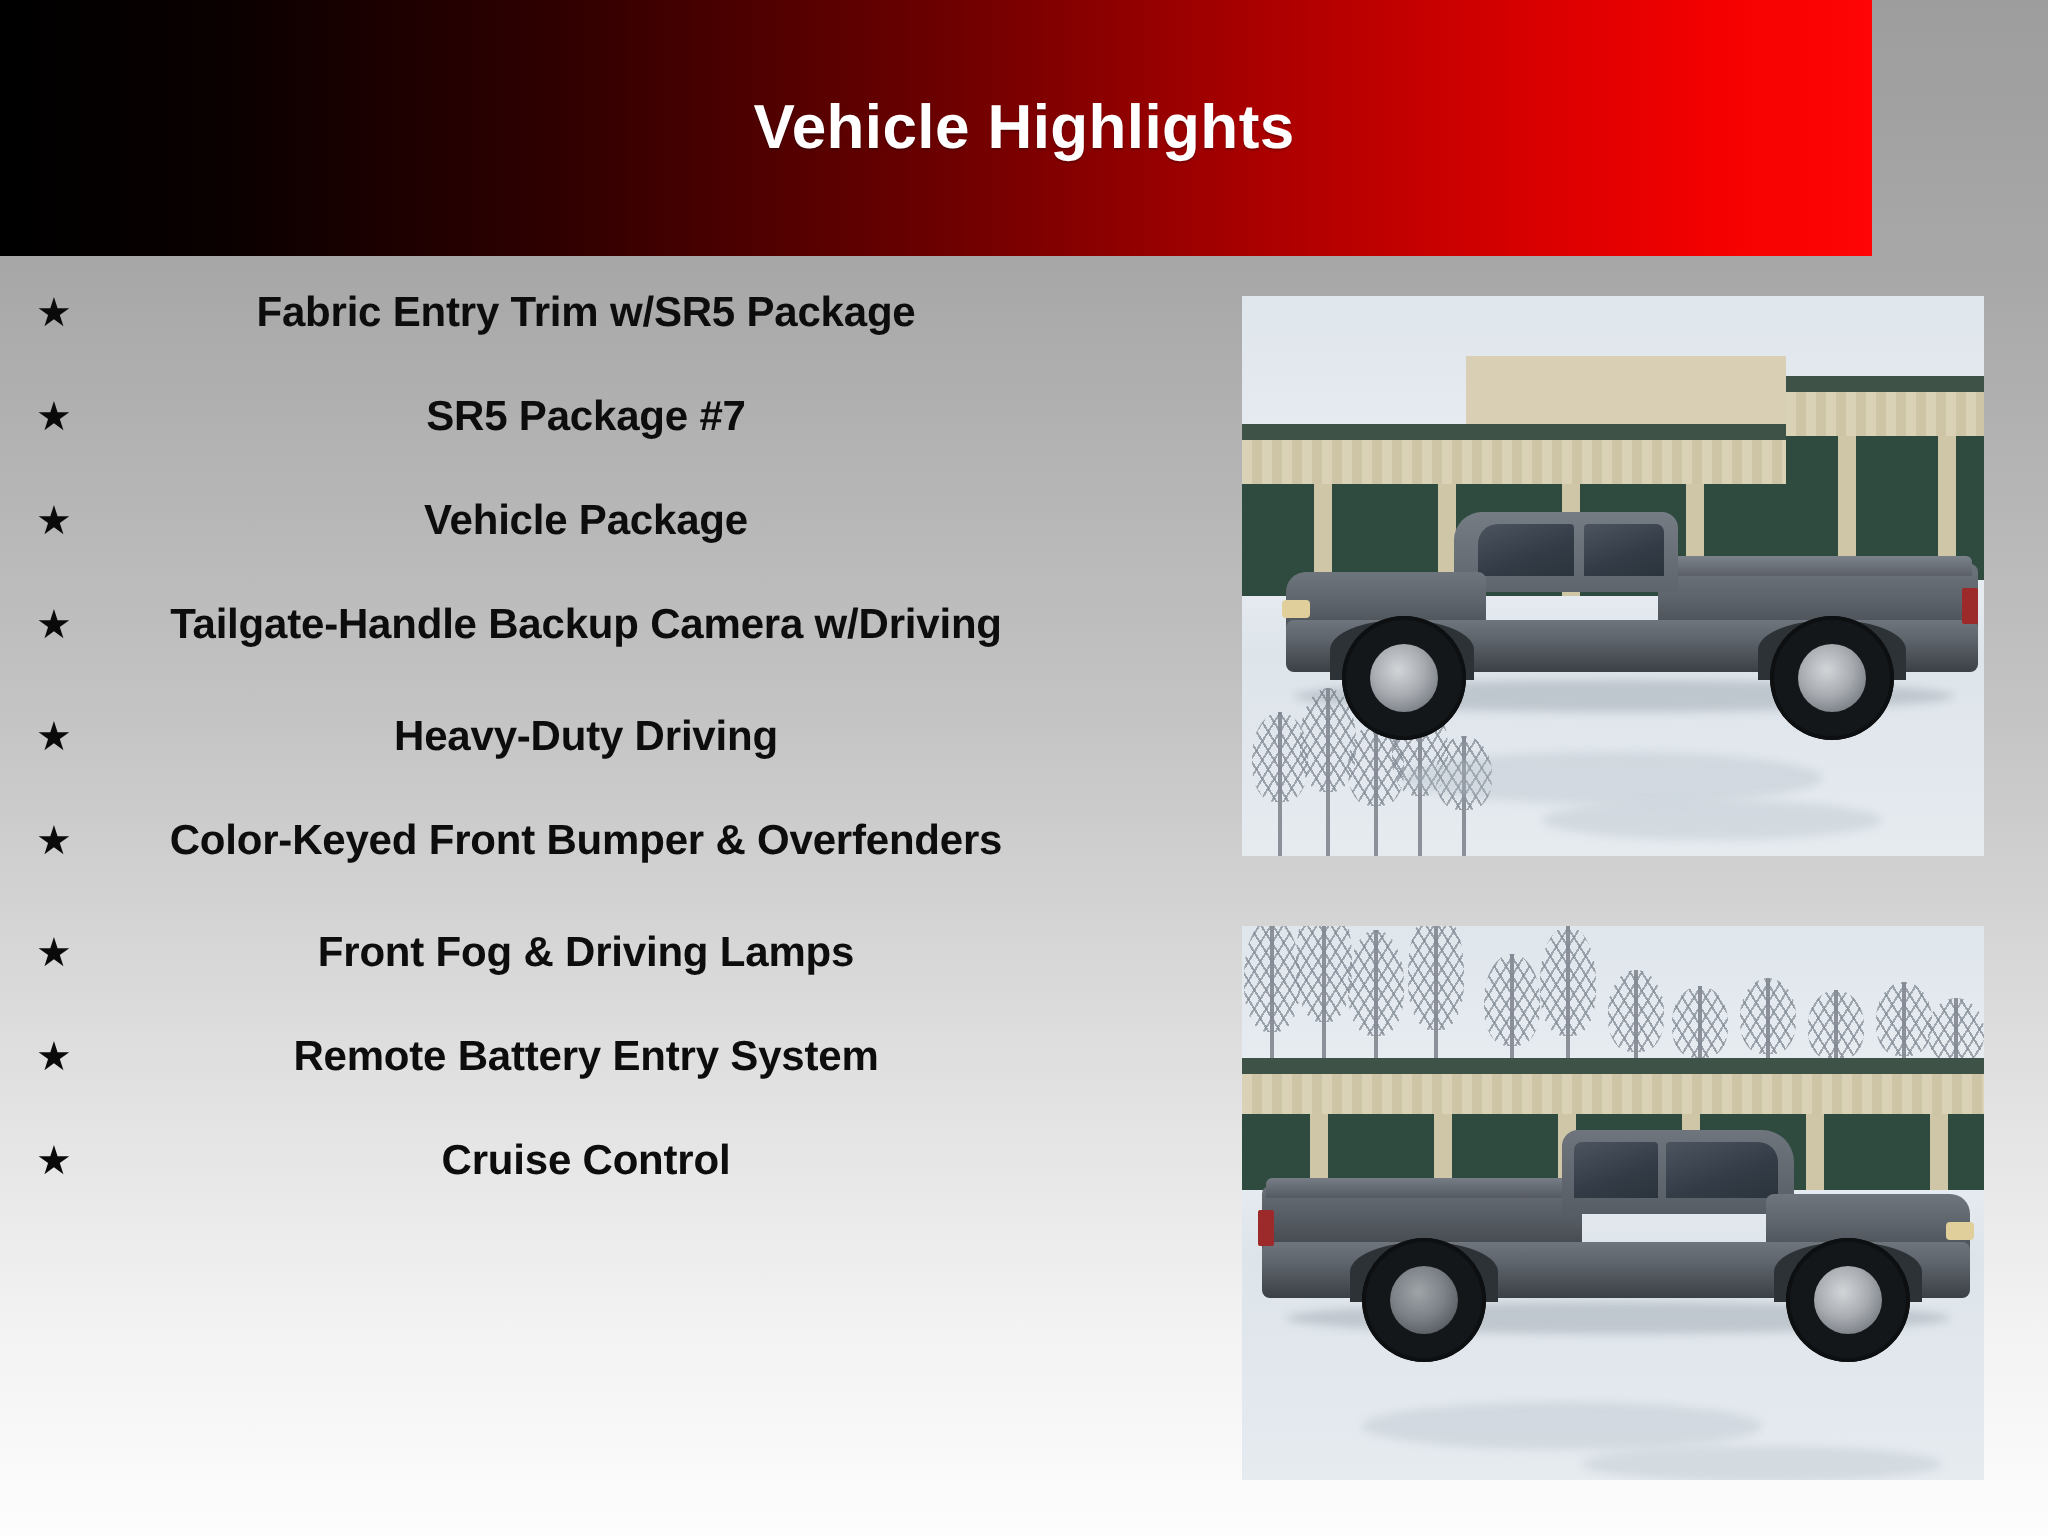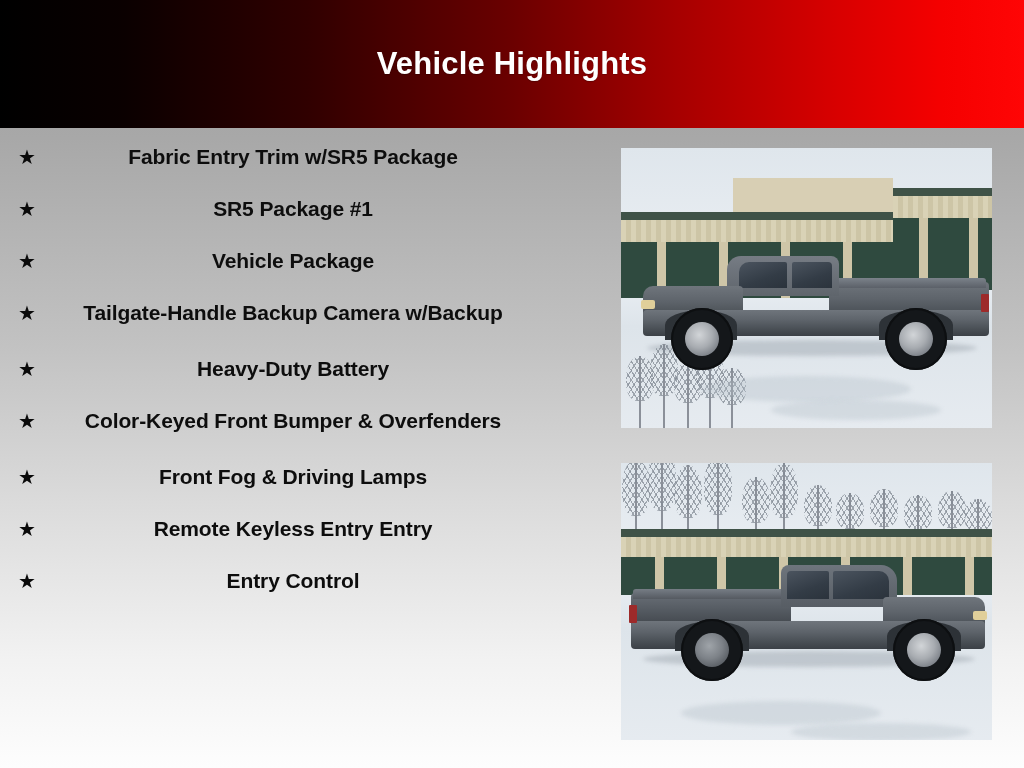--- a/index.html
+++ b/index.html
@@ -12,21 +12,21 @@
     overflow: hidden;
     font-family: "Liberation Sans", sans-serif;
     background: linear-gradient(to bottom, #9d9d9d 0%, #a8a8a8 18%, #c2c2c2 45%, #dedede 68%, #f2f2f2 86%, #fdfdfd 100%);
   }
 
   
   .header {
     position: absolute;
     left: 0;
     top: 0;
-    width: 1024px;
+    width: 936px;
     height: 128px;
     background: linear-gradient(to right, #000000 0%, #0a0000 12%, #300000 30%, #6b0000 50%, #a60000 66%, #d60000 81%, #f50000 92%, #ff0505 100%);
   }
   .header-title {
     position: absolute;
     left: 0;
     top: 0;
     width: 1024px;
     height: 128px;
     display: flex;
@@ -210,56 +210,56 @@
 
 <div class="features">
 
   <div class="feature-item">
     <span class="bullet-star">★</span>
     <span class="feature-text">Fabric Entry Trim w/SR5 Package</span>
   </div>
 
   <div class="feature-item">
     <span class="bullet-star">★</span>
-    <span class="feature-text">SR5 Package #1</span>
+    <span class="feature-text">SR5 Package #7</span>
   </div>
 
   <div class="feature-item">
     <span class="bullet-star">★</span>
     <span class="feature-text">Vehicle Package</span>
   </div>
 
   <div class="feature-item two-line">
     <span class="bullet-star">★</span>
-    <span class="feature-text">Tailgate-Handle Backup Camera w/Backup</span>
-  </div>
-
-  <div class="feature-item">
-    <span class="bullet-star">★</span>
-    <span class="feature-text">Heavy-Duty Battery</span>
+    <span class="feature-text">Tailgate-Handle Backup Camera w/Driving</span>
+  </div>
+
+  <div class="feature-item">
+    <span class="bullet-star">★</span>
+    <span class="feature-text">Heavy-Duty Driving</span>
   </div>
 
   <div class="feature-item two-line">
     <span class="bullet-star">★</span>
     <span class="feature-text">Color-Keyed Front Bumper &amp; Overfenders</span>
   </div>
 
   <div class="feature-item">
     <span class="bullet-star">★</span>
     <span class="feature-text">Front Fog &amp; Driving Lamps</span>
   </div>
 
   <div class="feature-item">
     <span class="bullet-star">★</span>
-    <span class="feature-text">Remote Keyless Entry Entry</span>
-  </div>
-
-  <div class="feature-item">
-    <span class="bullet-star">★</span>
-    <span class="feature-text">Entry Control</span>
+    <span class="feature-text">Remote Battery Entry System</span>
+  </div>
+
+  <div class="feature-item">
+    <span class="bullet-star">★</span>
+    <span class="feature-text">Cruise Control</span>
   </div>
 
 </div>
 
 <div class="photo" id="photo-top">
   <div class="scene">
 
     <div class="sky" style="height:150px;"></div>
     <div class="ground" style="height:145px;"></div>
 

